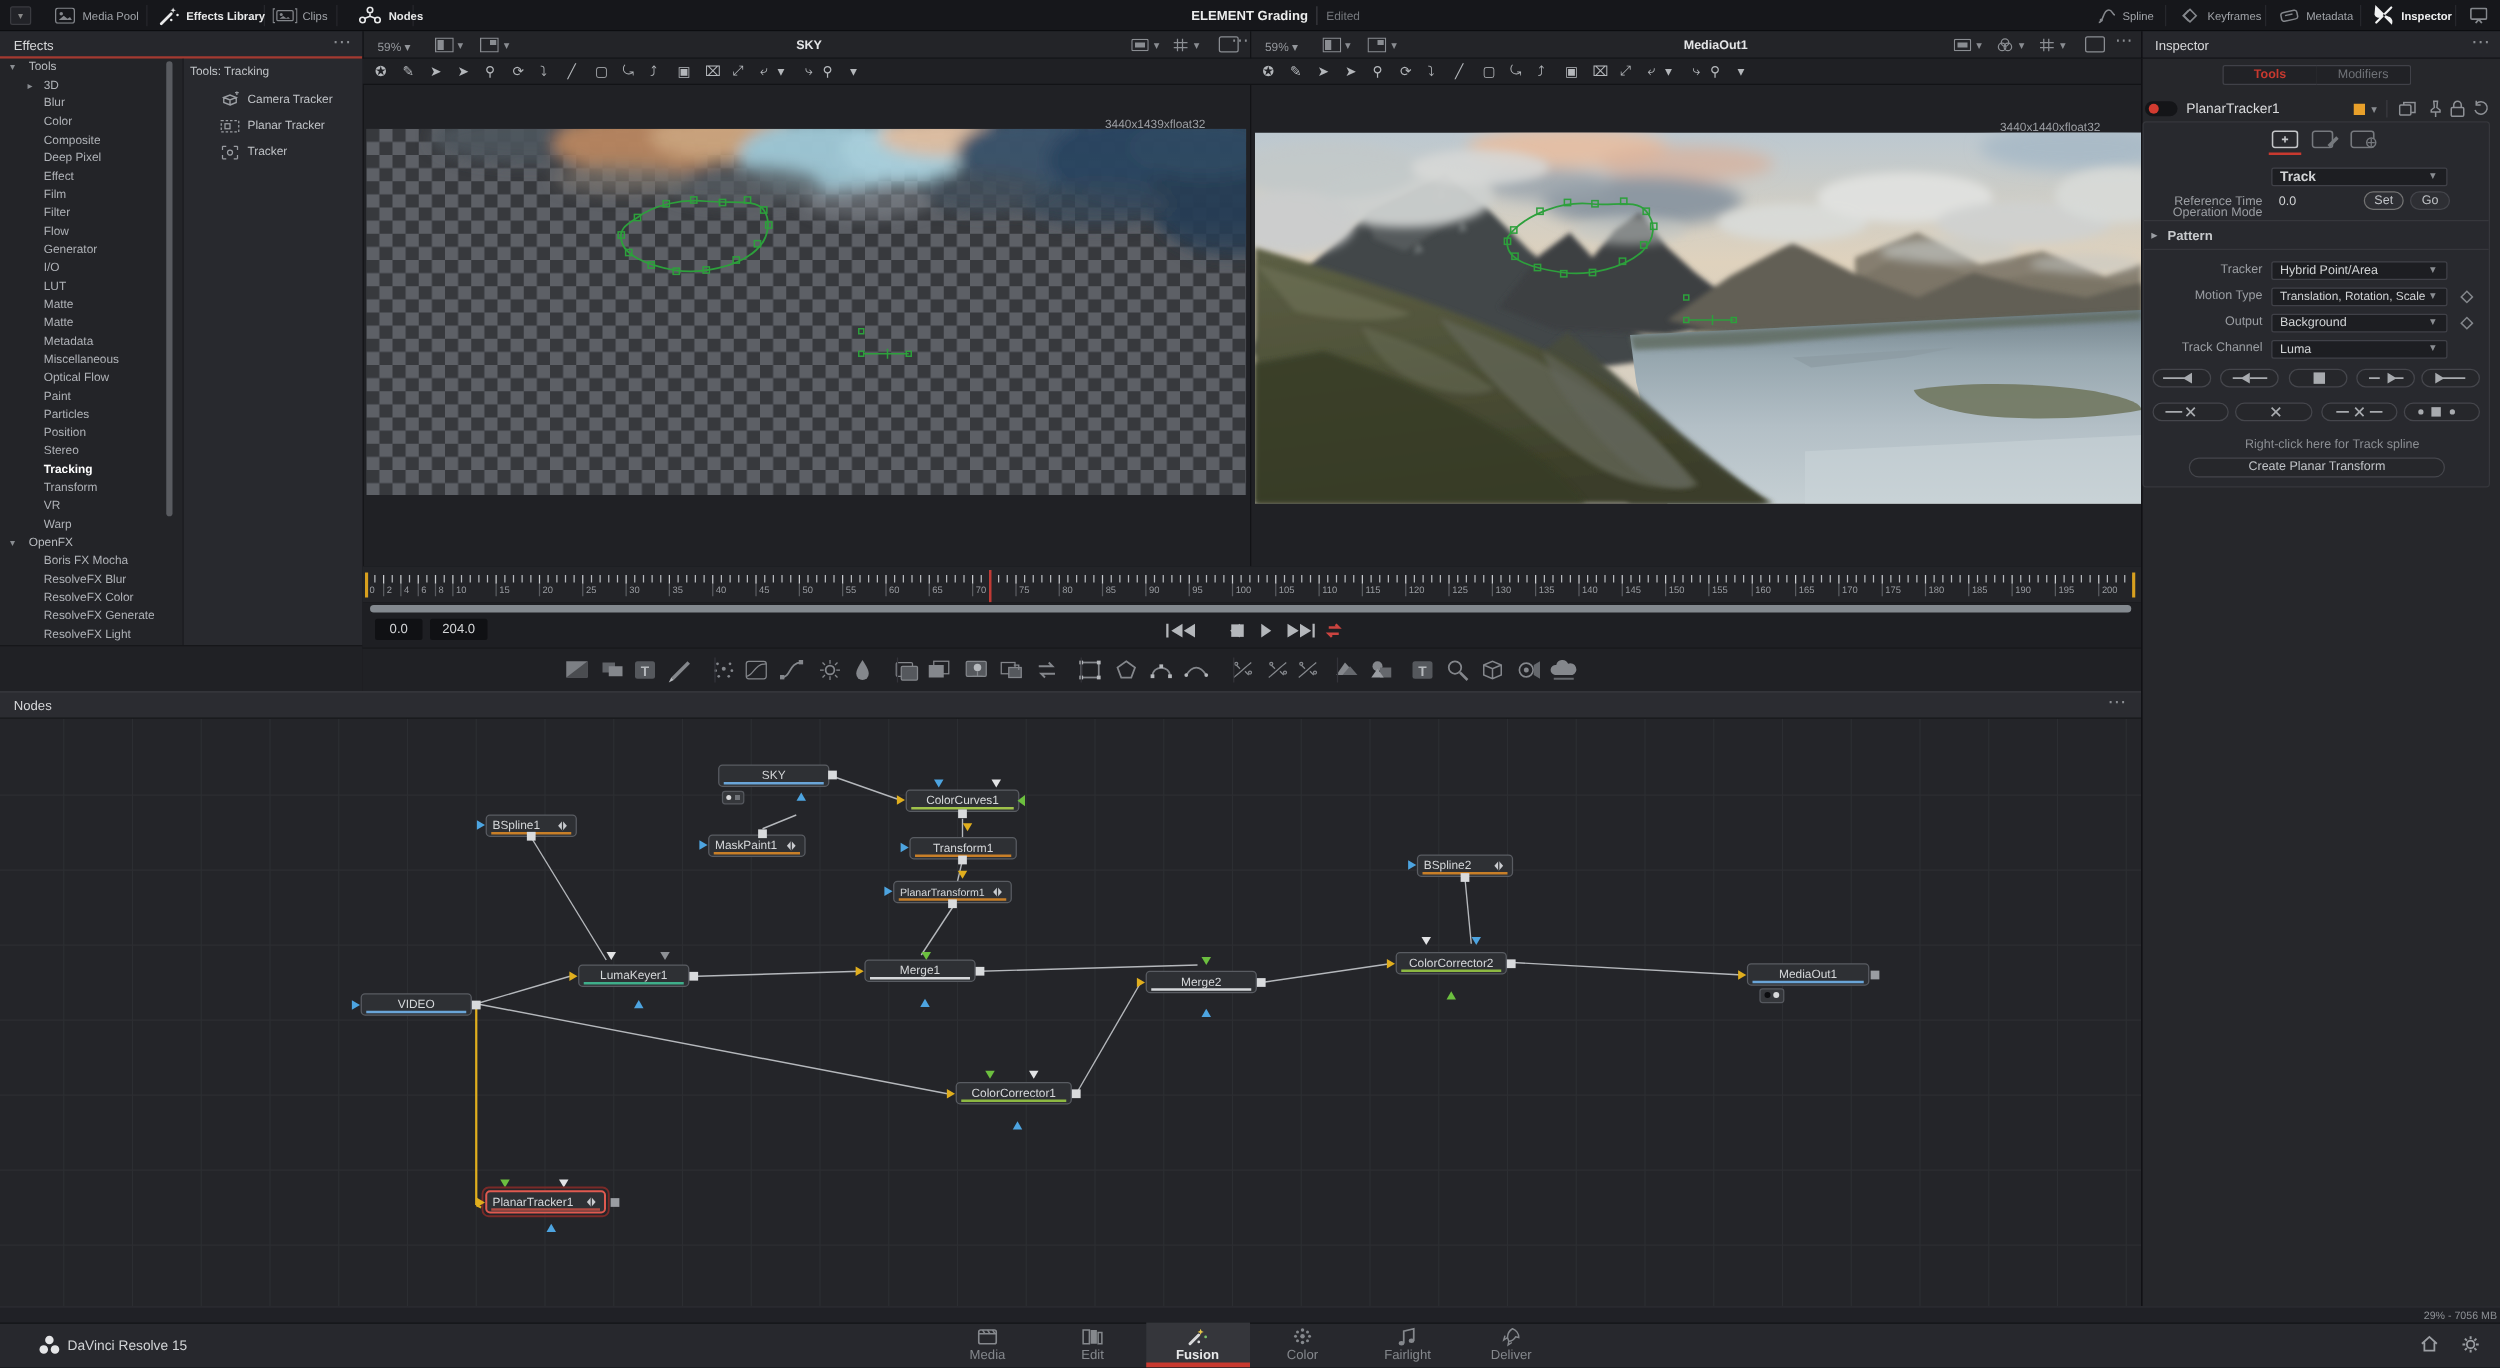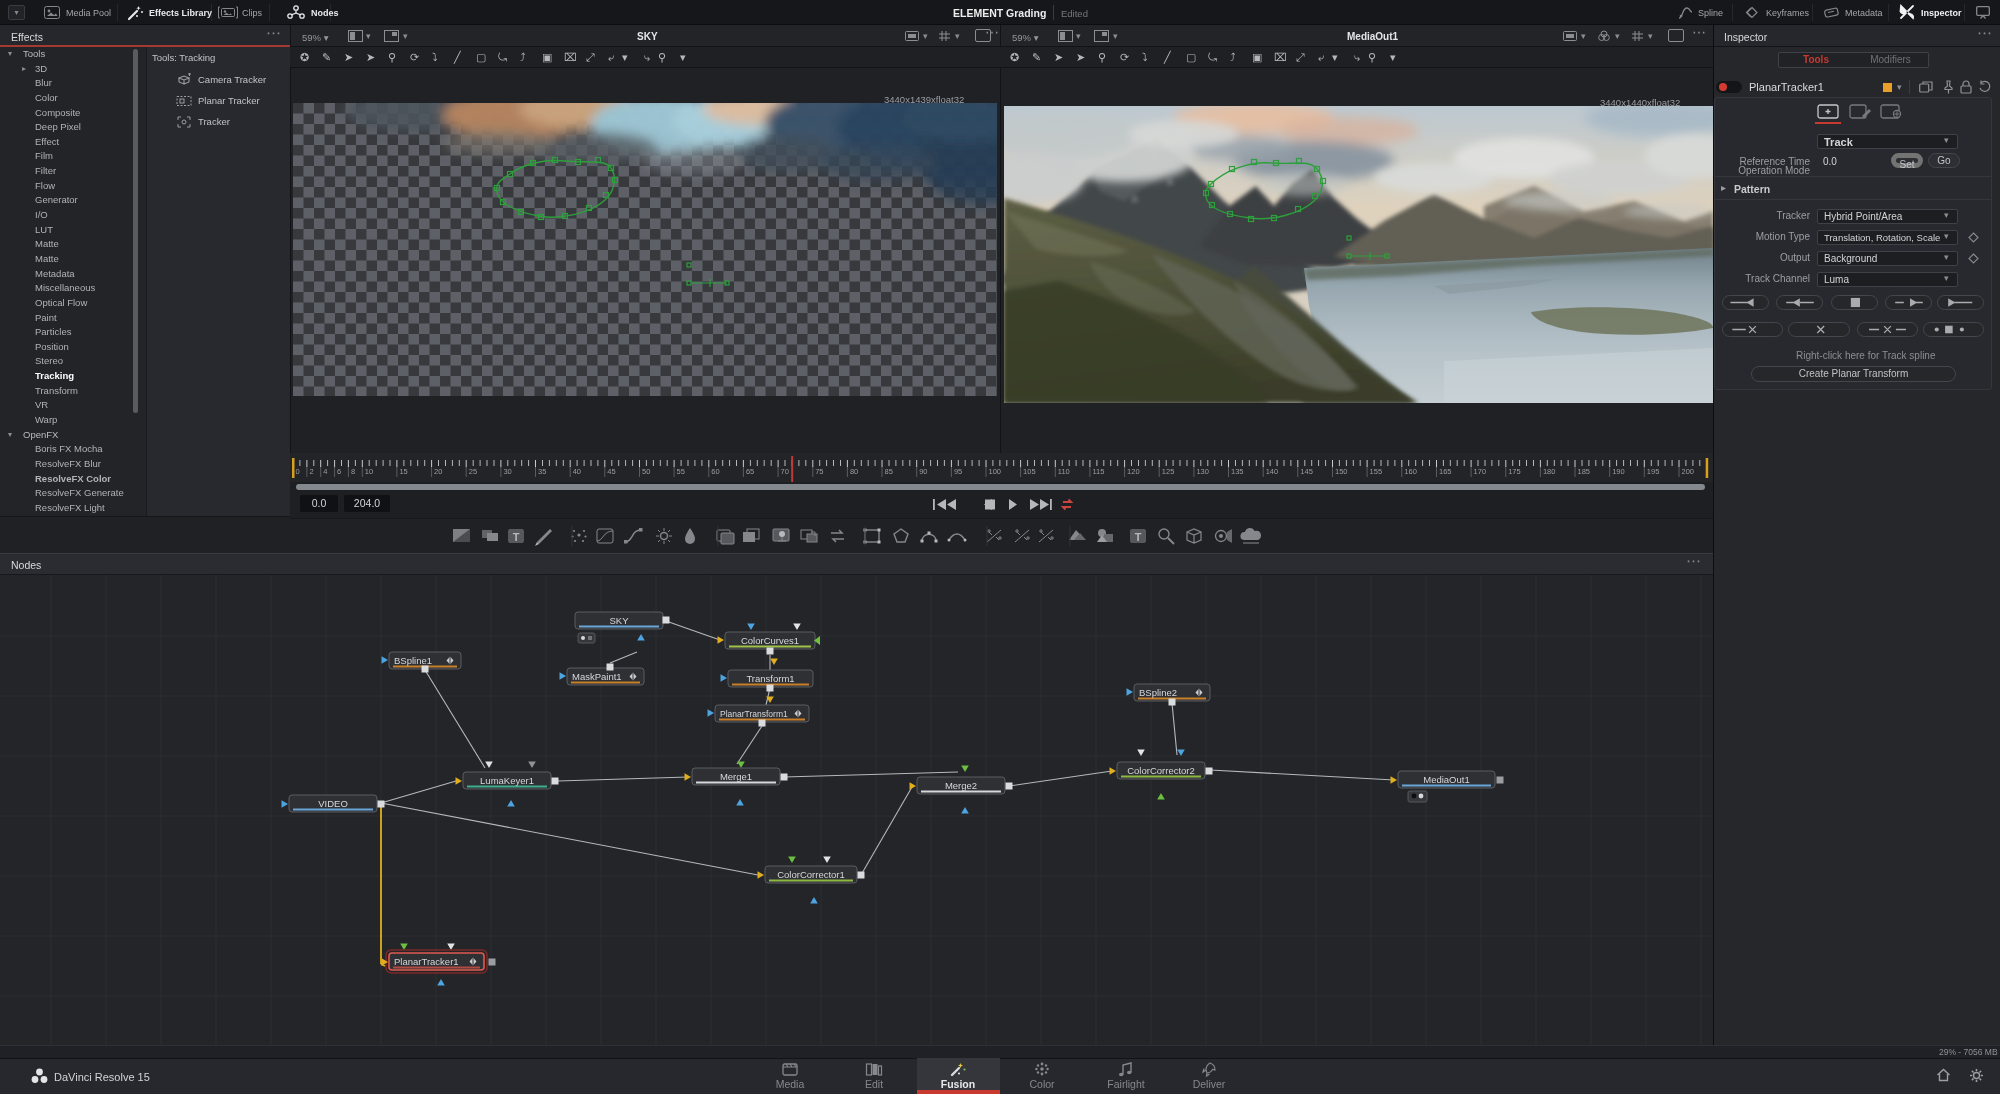--- a/index.html
+++ b/index.html
@@ -202,21 +202,21 @@
 <div class="abs txt" style="left:35px;top:341px;font-size:9.5px;color:#b0b3b8;font-weight:normal;">Position</div>
 <div class="abs txt" style="left:35px;top:355px;font-size:9.5px;color:#b0b3b8;font-weight:normal;">Stereo</div>
 <div class="abs txt" style="left:35px;top:370px;font-size:9.5px;color:#ffffff;font-weight:bold;">Tracking</div>
 <div class="abs txt" style="left:35px;top:385px;font-size:9.5px;color:#b0b3b8;font-weight:normal;">Transform</div>
 <div class="abs txt" style="left:35px;top:399px;font-size:9.5px;color:#b0b3b8;font-weight:normal;">VR</div>
 <div class="abs txt" style="left:35px;top:414px;font-size:9.5px;color:#b0b3b8;font-weight:normal;">Warp</div>
 <div class="abs txt" style="left:23px;top:429px;font-size:9.5px;color:#b9bcc0;font-weight:normal;">OpenFX</div>
 <div class="abs txt" style="left:8px;top:430px;font-size:8px;color:#8a8d92;font-weight:normal;">▾</div>
 <div class="abs txt" style="left:35px;top:443px;font-size:9.5px;color:#b0b3b8;font-weight:normal;">Boris FX Mocha</div>
 <div class="abs txt" style="left:35px;top:458px;font-size:9.5px;color:#b0b3b8;font-weight:normal;">ResolveFX Blur</div>
-<div class="abs txt" style="left:35px;top:473px;font-size:9.5px;color:#b0b3b8;font-weight:bold;">ResolveFX Color</div>
+<div class="abs txt" style="left:35px;top:473px;font-size:9.5px;color:#b0b3b8;font-weight:normal;">ResolveFX Color</div>
 <div class="abs txt" style="left:35px;top:487px;font-size:9.5px;color:#b0b3b8;font-weight:normal;">ResolveFX Generate</div>
 <div class="abs txt" style="left:35px;top:502px;font-size:9.5px;color:#b0b3b8;font-weight:normal;">ResolveFX Light</div>
 <div class="abs" style="left:133px;top:49px;width:5px;height:364px;background:#595b60;border-radius:3px;"></div>
 <div class="abs txt" style="left:152px;top:52px;font-size:9.5px;color:#c0c3c7;font-weight:normal;">Tools: Tracking</div>
 <svg class="abs" style="left:176px;top:73px" width="16" height="14" viewBox="0 0 16 14">
     <path d="M3 5 L8 3 L13 5 L8 7 Z M3 5 L3 9 L8 11 L8 7 M13 5 L13 9 L8 11" fill="none" stroke="#9a9da2" stroke-width="1.1"></path>
     <path d="M12 1 h3 M13.5 0 v3" stroke="#9a9da2"></path>
   </svg>
 <svg class="abs" style="left:176px;top:94px" width="16" height="14" viewBox="0 0 16 14">
     <rect x="1" y="2.5" width="14" height="9" fill="none" stroke="#9a9da2" stroke-dasharray="2 1.5"></rect>
@@ -1023,21 +1023,21 @@
     <rect x="1" y="1" width="18" height="13" rx="2" fill="none" stroke="#76797e" stroke-width="1.3"></rect>
     <circle cx="17" cy="10" r="3.6" fill="#28292e" stroke="#76797e" stroke-width="1.2"></circle>
     <path d="M17 7.2 v5.6 M14.2 10 h5.6" stroke="#76797e" stroke-width="1"></path>
   </svg>
 <div class="abs txt" style="right:190px;top:135px;font-size:10px;color:#9b9ea3;margin-top:30px;">Operation Mode</div>
 <div class="abs" style="left:1817px;top:134px;width:141px;height:15px;background:#1d1e22;border:1px solid #404148;border-radius:2px;"></div>
 <div class="abs txt" style="left:1824px;top:136px;font-size:11px;color:#d2d4d6;font-weight:bold;text-align:center;">Track</div>
 <div class="abs txt" style="left:1944px;top:135px;font-size:9px;color:#8a8d92;font-weight:normal;">▾</div>
 <div class="abs txt" style="right:190px;top:156px;font-size:10px;color:#9b9ea3;">Reference Time</div>
 <div class="abs txt" style="left:1823px;top:156px;font-size:10px;color:#d2d4d6;font-weight:normal;">0.0</div>
-<div class="abs" style="left:1891px;top:153px;width:32px;height:15px;background:#2e2f34;border:5px solid #737373;border-radius:8px;color:#c0c3c7;font-size:10px;text-align:center;line-height:13px;">Set</div>
+<div class="abs" style="left:1891px;top:153px;width:32px;height:15px;background:#2e2f34;border:1px solid #737373;border-radius:8px;color:#c0c3c7;font-size:10px;text-align:center;line-height:13px;">Set</div>
 <div class="abs" style="left:1928px;top:153px;width:32px;height:15px;background:#2e2f34;border:1px solid #45464c;border-radius:8px;color:#c0c3c7;font-size:10px;text-align:center;line-height:13px;">Go</div>
 <div class="abs" style="left:1715px;top:176px;width:276px;height:1px;background:#36373c;"></div>
 <div class="abs txt" style="left:1721px;top:182px;font-size:10px;color:#9b9ea3;font-weight:normal;">▸</div>
 <div class="abs txt" style="left:1734px;top:183px;font-size:10.5px;color:#c8cacd;font-weight:bold;">Pattern</div>
 <div class="abs" style="left:1715px;top:199px;width:276px;height:1px;background:#36373c;"></div>
 <div class="abs txt" style="right:190px;top:210px;font-size:10px;color:#9b9ea3;">Tracker</div>
 <div class="abs" style="left:1817px;top:209px;width:141px;height:15px;background:#1d1e22;border:1px solid #404148;border-radius:2px;"></div>
 <div class="abs txt" style="left:1824px;top:211px;font-size:10px;color:#d2d4d6;font-weight:normal;">Hybrid Point/Area</div>
 <div class="abs txt" style="left:1944px;top:210px;font-size:9px;color:#8a8d92;font-weight:normal;">▾</div>
 <div class="abs txt" style="right:190px;top:231px;font-size:10px;color:#9b9ea3;">Motion Type</div>

